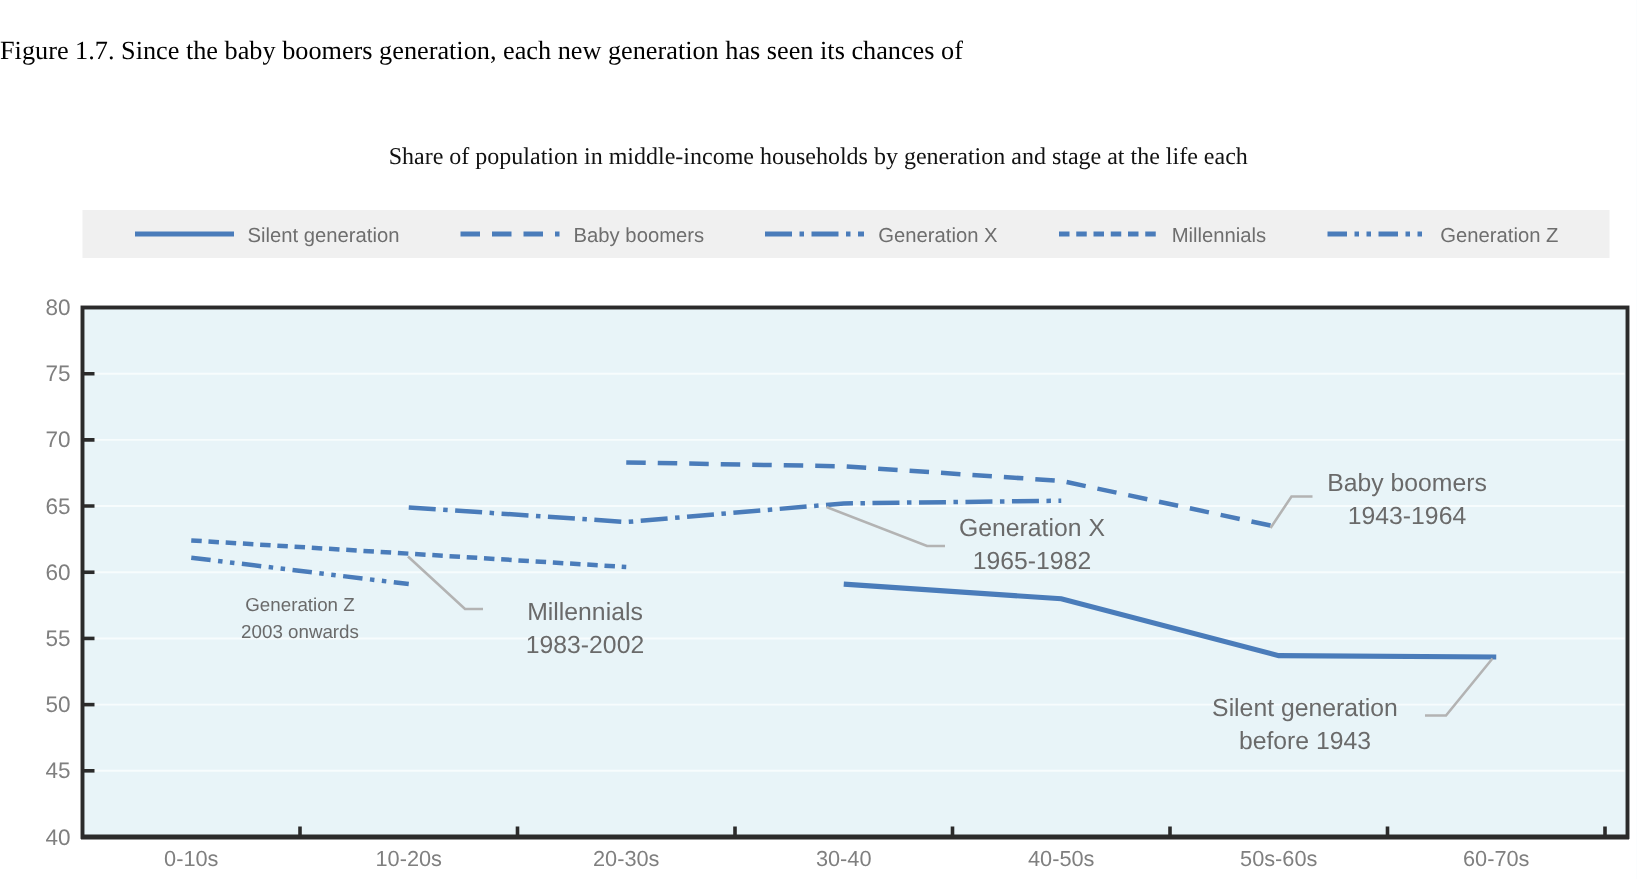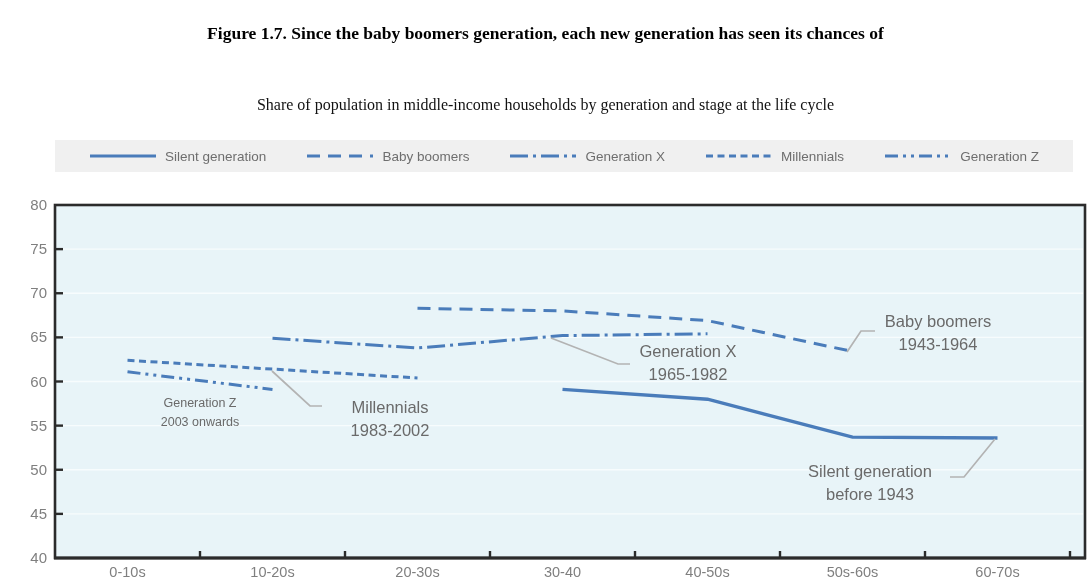--- a/index.html
+++ b/index.html
@@ -1,37 +1,37 @@
 <!DOCTYPE html>
 <html><head>
 <meta charset="utf-8">
 <style>
   html,body{margin:0;padding:0;background:#ffffff;}
   .page{position:relative;width:1091px;height:586px;background:#ffffff;overflow:hidden;
         font-family:"Liberation Sans",sans-serif;}
-  .title{position:absolute;top:20px;left:0;width:100%;text-align:center;
-         font-family:"Liberation Serif",serif;font-weight:bold;font-size:17.5px;
+  .title{position:absolute;top:20px;left:0;width:100%;
+         font-family:"Liberation Serif",serif;font-weight:normal;font-size:17.5px;
          line-height:1.5;color:#000;}
   .subtitle{position:absolute;top:96px;left:0;width:100%;text-align:center;
             font-family:"Liberation Serif",serif;font-size:16px;color:#121212;}
   .legend{position:absolute;left:55px;top:140px;width:1018px;height:32px;
           background:#f0f0f0;display:flex;align-items:center;justify-content:space-around;
           box-sizing:border-box;padding:0 14px;}
   .legend-item{display:flex;align-items:center;gap:8px;font-size:13.5px;color:#6e6e6e;white-space:nowrap;}
   #chart-svg{position:absolute;left:0;top:185px;}
   text{font-family:"Liberation Sans",sans-serif;}
 </style>
 </head>
 <body>
 
 <div class="page">
   <div class="title">
     <div>Figure 1.7. Since the baby boomers generation, each new generation has seen its chances of</div>
   </div>
-  <div class="subtitle">Share of population in middle-income households by generation and stage at the life cycle</div>
+  <div class="subtitle">Share of population in middle-income households by generation and stage at the life each</div>
   <div class="legend" id="legend" style="background: rgb(240, 240, 240);">
       <div class="legend-item">
         <svg width="68" height="8">
           <line x1="1" y1="4" x2="67" y2="4" stroke="#4a7cba" stroke-width="3.2"></line>
         </svg>
         <span style="color: rgb(110, 110, 110);">Silent generation</span>
       </div>
       <div class="legend-item">
         <svg width="68" height="8">
           <line x1="1" y1="4" x2="67" y2="4" stroke="#4a7cba" stroke-width="3.2" stroke-dasharray="13 8"></line>

